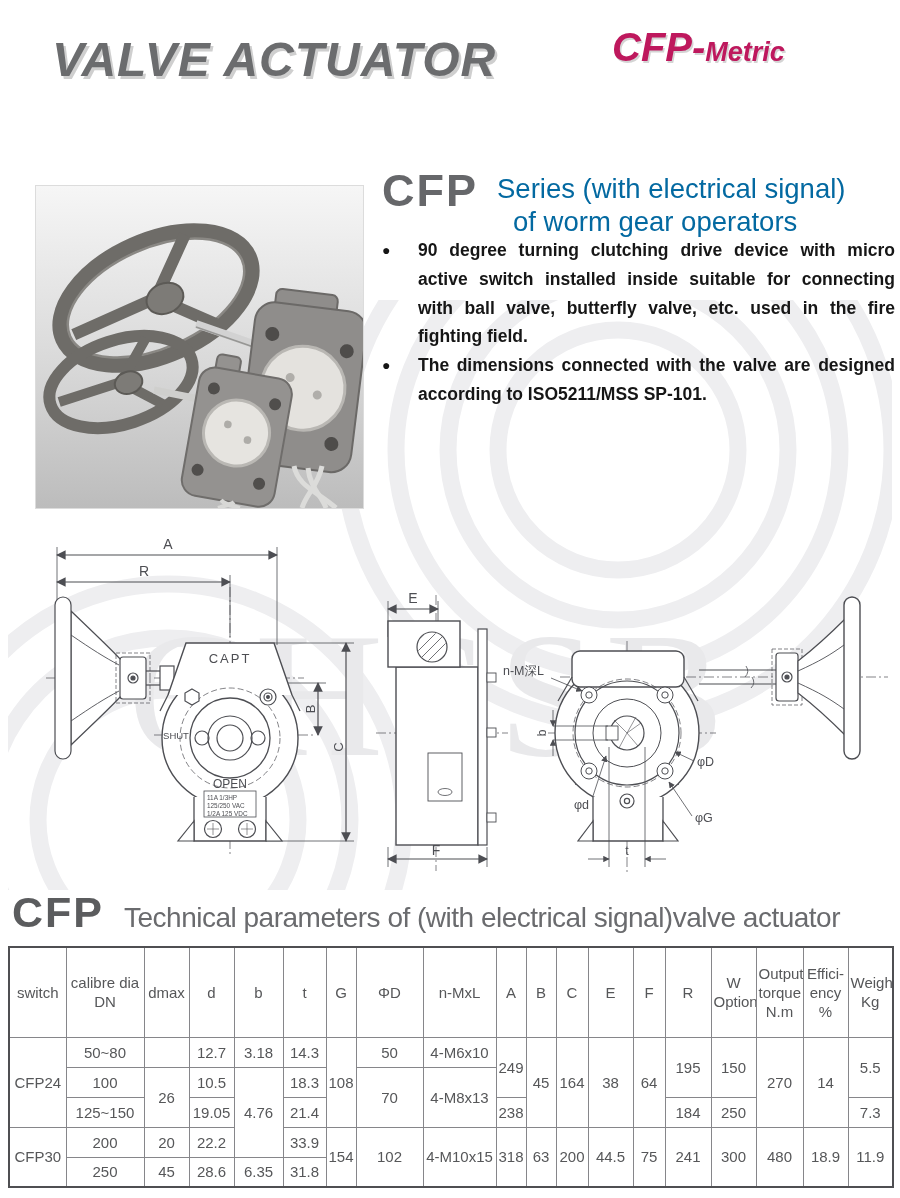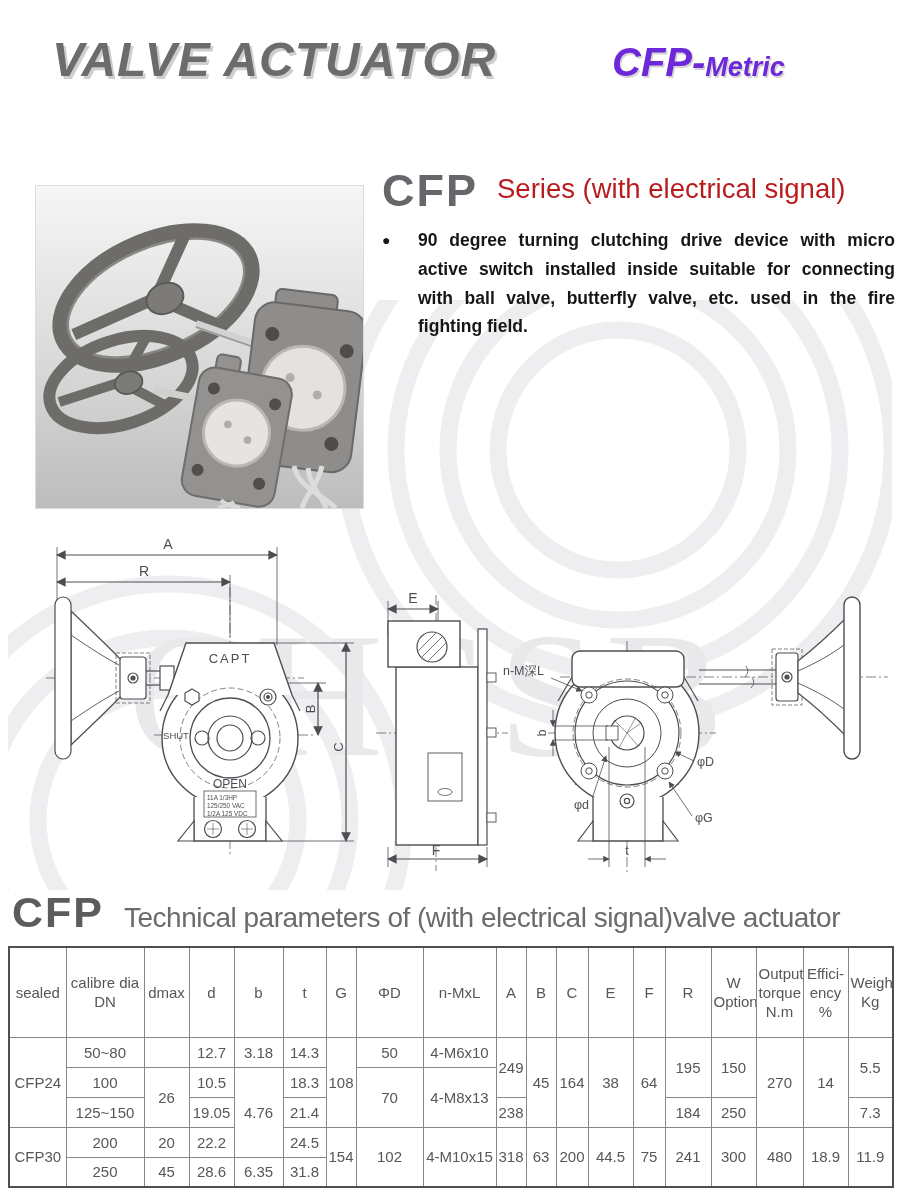--- a/index.html
+++ b/index.html
@@ -2,31 +2,31 @@
 <html><head>
 <meta charset="utf-8">
 <style>
   html,body{margin:0;padding:0;background:#fff;}
   .page{position:relative;width:900px;height:1198px;background:#fff;overflow:hidden;
         font-family:"Liberation Sans",sans-serif;}
   
   .main-title{position:absolute;left:52px;top:4px;font-size:48px;font-weight:bold;
       font-style:italic;color:#6b6c6e;letter-spacing:1px;white-space:nowrap;
       text-shadow:2.5px 2.5px 0 #cfcfcf;margin-top:28px;}
-  .sub-title{position:absolute;left:612px;top:40px;font-style:italic;font-weight:bold;
-      color:#6d28d9;white-space:nowrap;text-shadow:1.5px 1.5px 0 #d4d4d4;}
+  .sub-title{position:absolute;left:612px;top:25px;font-style:italic;font-weight:bold;
+      color:#be185d;white-space:nowrap;text-shadow:1.5px 1.5px 0 #d4d4d4;}
   .sub-title .big{font-size:40px;}
   .sub-title .small{font-size:27px;}
   
   .intro-heading{position:absolute;left:382px;top:165px;font-size:45px;font-weight:bold;
       color:#66676a;letter-spacing:2px;}
-  .intro-sub{position:absolute;left:497px;top:172px;font-size:27.5px;color:#b91c1c;
+  .intro-sub{position:absolute;left:497px;top:172px;font-size:27.5px;color:#0369a1;
       line-height:33px;white-space:nowrap;}
   .intro-sub .l2{padding-left:16px;}
-  .bullets{position:absolute;left:380px;top:226px;width:515px;margin:0;padding:0;
+  .bullets{position:absolute;left:380px;top:236px;width:515px;margin:0;padding:0;
       list-style:none;}
   .bullets li{position:relative;padding-left:38px;font-size:17.5px;font-weight:bold;
       color:#161616;line-height:28.8px;text-align:justify;}
   .bullets li::before{content:"●";position:absolute;left:2px;top:0;font-size:14px;}
   
   .wm{position:absolute;left:8px;top:300px;z-index:0;}
   .bullets,.intro-heading,.intro-sub{z-index:3;}
   
   .dwg{position:absolute;left:8px;top:525px;z-index:2;}
   .dwg text{font-family:"Liberation Sans",sans-serif;fill:#4d4e53;}
@@ -123,23 +123,25 @@
     </g>
     <g fill="none" stroke="#d8d8d6" stroke-width="4">
       <path d="M185,314 C188,318 196,320 204,322"></path>
       <path d="M198,316 C196,318 188,320 182,322"></path>
     </g>
   </svg>
 
   <div class="intro-heading">CFP</div>
   <div class="intro-sub">
     <div class="l1">Series (with electrical signal)</div>
+    <div class="l2">of worm gear operators</div>
   </div>
   <ul class="bullets">
     <li>90 degree turning clutching drive device with micro active switch installed inside suitable for connecting with ball valve, butterfly valve, etc. used in the fire fighting field.</li>
+    <li>The dimensions connected with the valve are designed according to ISO5211/MSS SP-101.</li>
   </ul>
 
   <svg class="dwg" width="884" height="365" viewBox="0 0 884 365">
     <defs>
       <marker id="ar" viewBox="0 0 10 10" refX="9" refY="5" markerWidth="8" markerHeight="8" orient="auto-start-reverse">
         <path d="M0,0 L10,5 L0,10 z" fill="#4d4e53"></path>
       </marker>
       <clipPath id="hc">
           <circle cx="424" cy="122" r="14"></circle>
         </clipPath>
@@ -361,21 +363,21 @@
         <col style="width: 45px;">
         <col style="width: 32px;">
         <col style="width: 46px;">
         <col style="width: 45px;">
         <col style="width: 47px;">
         <col style="width: 45px;">
         <col style="width: 45px;">
       </colgroup>
     <thead>
         <tr id="param-head-row">
-          <th>sealed</th>
+          <th>switch</th>
           <th>calibre dia
 DN</th>
           <th>dmax</th>
           <th>d</th>
           <th>b</th>
           <th>t</th>
           <th>G</th>
           <th>ΦD</th>
           <th>n-MxL</th>
           <th>A</th>
@@ -434,21 +436,21 @@
           <td>238</td>
           <td>184</td>
           <td>250</td>
           <td>7.3</td>
         </tr>
         <tr>
           <td rowspan="2">CFP30</td>
           <td>200</td>
           <td>20</td>
           <td>22.2</td>
-          <td>24.5</td>
+          <td>33.9</td>
           <td rowspan="2">154</td>
           <td rowspan="2">102</td>
           <td rowspan="2">4-M10x15</td>
           <td rowspan="2">318</td>
           <td rowspan="2">63</td>
           <td rowspan="2">200</td>
           <td rowspan="2">44.5</td>
           <td rowspan="2">75</td>
           <td rowspan="2">241</td>
           <td rowspan="2">300</td>

